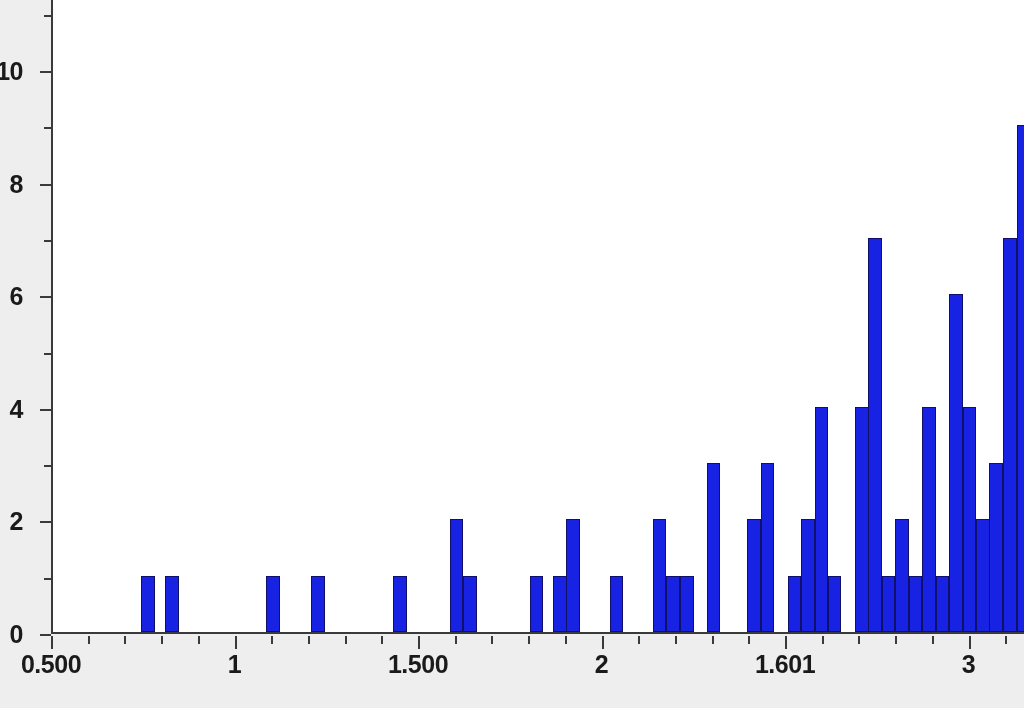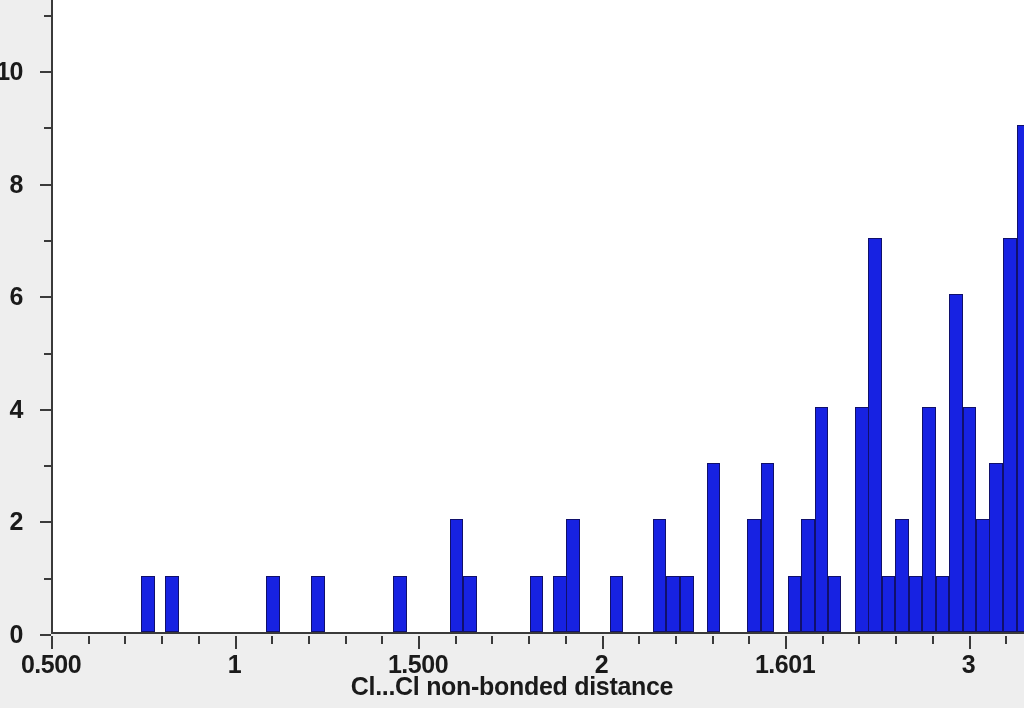--- a/index.html
+++ b/index.html
@@ -215,15 +215,14 @@
       <div class="x-tick-major" style="left: 367px;"></div>
       <div class="x-label" style="left: 367px;">1.500</div>
       <div class="x-tick-major" style="left: 550.5px;"></div>
       <div class="x-label" style="left: 550.5px;">2</div>
       <div class="x-tick-major" style="left: 734px;"></div>
       <div class="x-label" style="left: 734px;">1.601</div>
       <div class="x-tick-major" style="left: 917.5px;"></div>
       <div class="x-label" style="left: 917.5px;">3</div>
     </div>
 
-  <div id="x-axis-title">Cl...Cl non-bonded distance</div>
 
 </div>
 
 </body></html>

